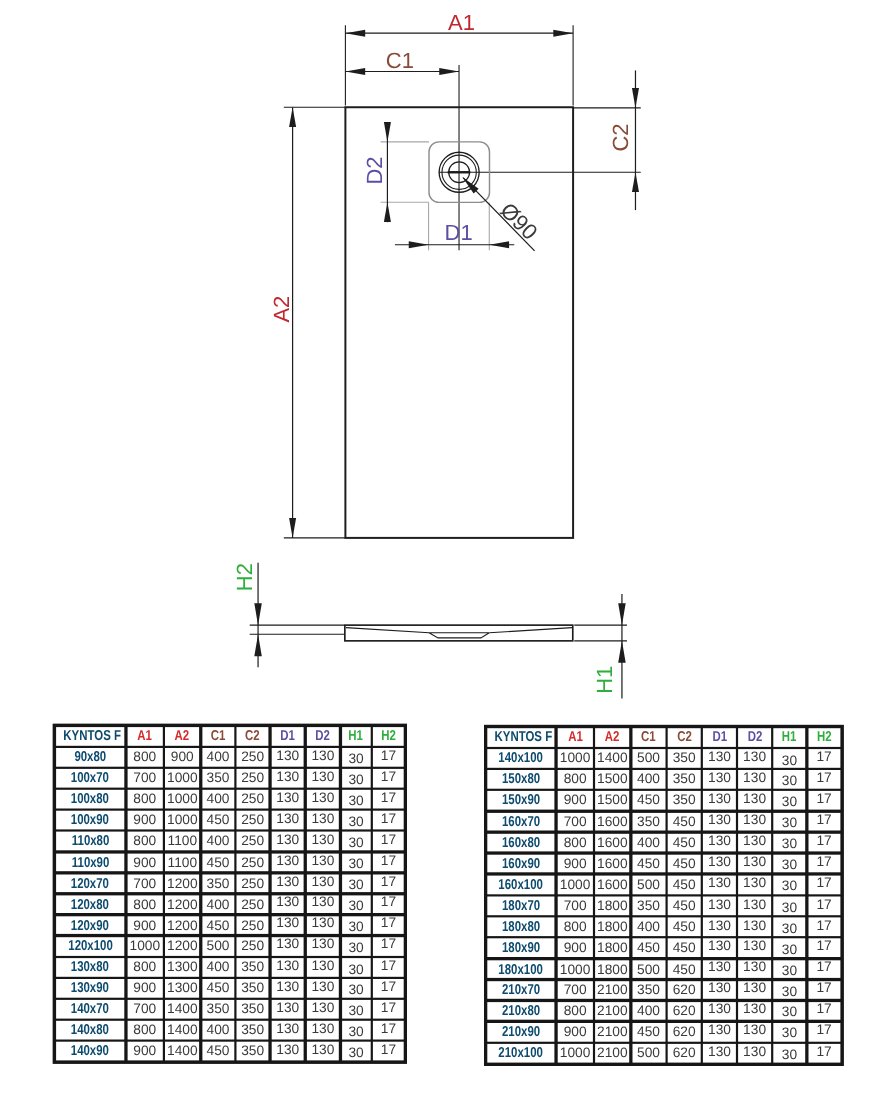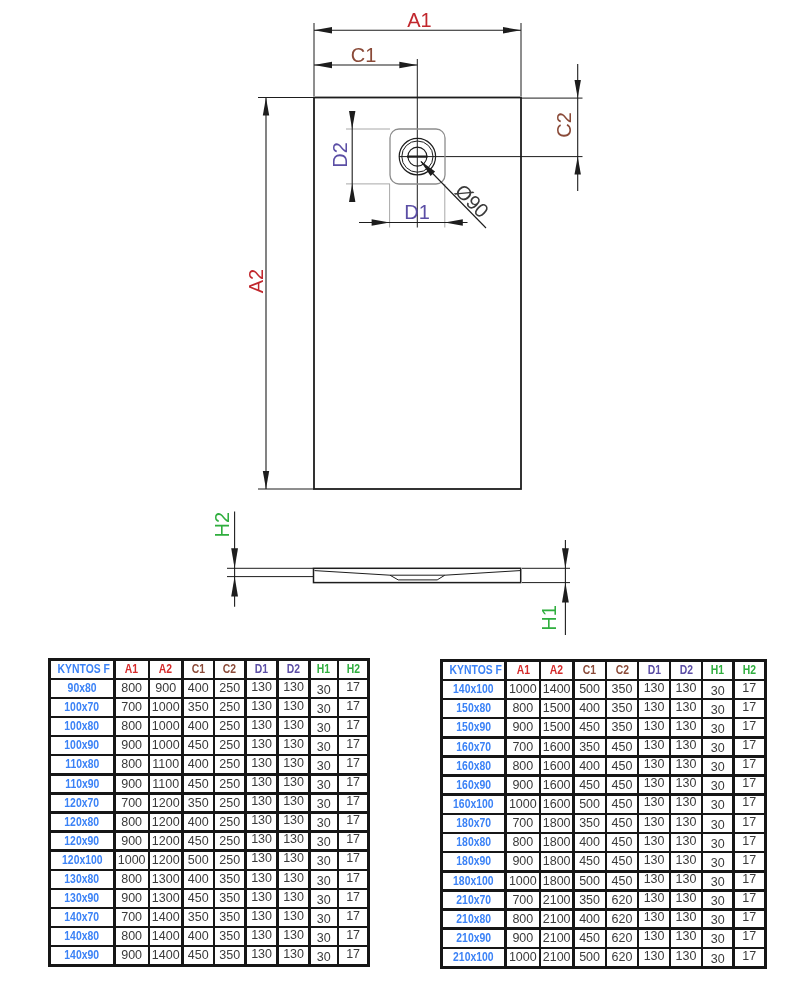--- a/index.html
+++ b/index.html
@@ -1,21 +1,21 @@
 <!DOCTYPE html>
 <html><head>
 <meta charset="utf-8">
 <style>
   html,body{margin:0;padding:0;}
   body{width:802px;height:1000px;background:#ffffff;font-family:"Liberation Sans", sans-serif;position:relative;overflow:hidden;}
   #drawing{position:absolute;left:0;top:0;}
   svg text{font-family:"Liberation Sans", sans-serif;}
   .tbl{position:absolute;display:grid;background:#161616;border:3px solid #161616;grid-gap:2.5px;}
   .tbl div{background:#ffffff;text-align:center;font-size:12.5px;color:#3a3a3a;line-height:16.6px;white-space:nowrap;}
-  .tbl div.b,.tbl div.hd{font-weight:bold;color:#3b82f6;font-size:13px;}
+  .tbl div.b,.tbl div.hd{font-weight:bold;color:#0c4a6e;font-size:13px;}
   .tbl div.b span,.tbl div.hd span{display:inline-block;transform:scaleX(0.8);transform-origin:center;}
   .tbl div.cA{color:#d52b2b;} .tbl div.cC{color:#8a4a38;} .tbl div.cD{color:#5b4ea5;} .tbl div.cH{color:#2fae3e;}
   .up{position:relative;top:-1.5px;} .dn{position:relative;top:1.5px;margin-top:16px;}
 </style>
 </head>
 <body>
 
 <svg id="drawing" width="802" height="645" viewBox="0 0 802 645" fill="none" xmlns="http://www.w3.org/2000/svg">
 
 <rect x="314" y="97.5" width="207" height="391.5" stroke="#1d1d1d" stroke-width="1.8"></rect>

